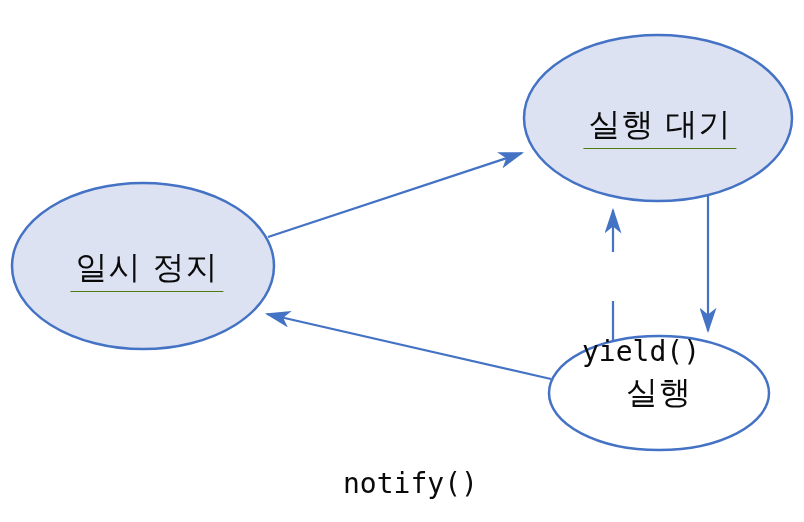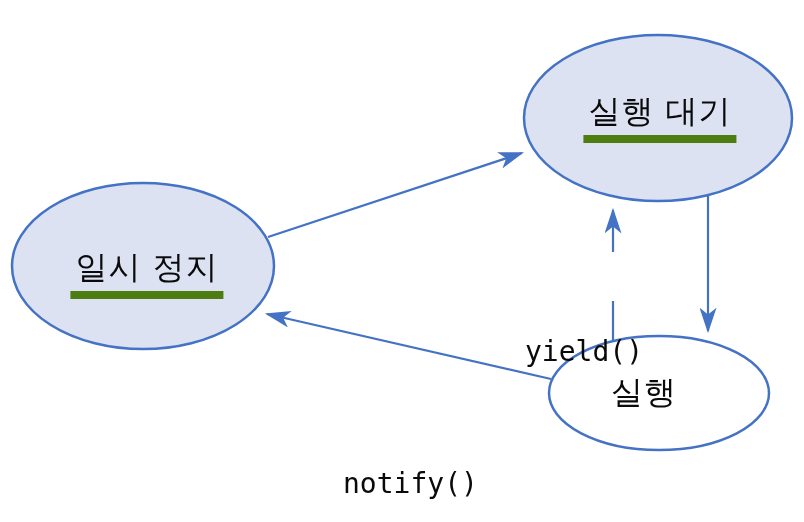--- a/index.html
+++ b/index.html
@@ -26,22 +26,23 @@
     position: absolute;
     transform: translateX(-50%);
     font-size: 32px;
     color: #0a0a0a;
     letter-spacing: 1px;
     white-space: nowrap;
     text-align: center;
     line-height: 1.15;
   }
   .state-label.underlined {
-    border-bottom: 8px solid #4d7c0f;
+    border-bottom: 1px solid #4d7c0f;
     padding: 0 5px 5px 5px;
+    margin-top: 13px;
   }
   .code-labels {
     position: absolute;
     font-family: "DejaVu Sans Mono", monospace;
     font-size: 28px;
     line-height: 48px;
     color: #0a0a0a;
     white-space: pre;
   }
   .code-labels.single {
@@ -69,30 +70,30 @@
 
     <line x1="551" y1="379" x2="267" y2="314" stroke="#4472c4" stroke-width="2.2" marker-end="url(#arrowhead)"></line>
 
     <ellipse cx="143" cy="266" rx="131" ry="83" fill="#dde2f2" stroke="#4472c4" stroke-width="2.5"></ellipse>
 
     <ellipse cx="658" cy="118" rx="134" ry="83" fill="#dde2f2" stroke="#4472c4" stroke-width="2.5"></ellipse>
 
     <ellipse cx="659" cy="393" rx="110" ry="57" fill="#ffffff" stroke="#4472c4" stroke-width="2.5"></ellipse>
   </svg>
 
-  <div class="state-label underlined" style="left:147px; top:249px;">일시 정지</div>
+  <div class="state-label underlined" style="left:147px; top:236px;">일시 정지</div>
 
   <div class="state-label underlined" style="left:660px; top:93px;">실행 대기</div>
 
-  <div class="state-label" style="left:644px; top:374px;">실행</div>
+  <div class="state-label" style="left:659px; top:374px;">실행</div>
 
   <div class="code-labels" style="left:287px; top:28px;">
   </div>
 
-  <div class="code-labels single" style="left:525px; top:252px;">
+  <div class="code-labels single" style="left:582px; top:252px;">
     <div>yield()</div>
   </div>
 
   <div class="code-labels" style="left:343px; top:364px;">
     <div>notify()</div>
     
     
   </div>
 
 </div>

